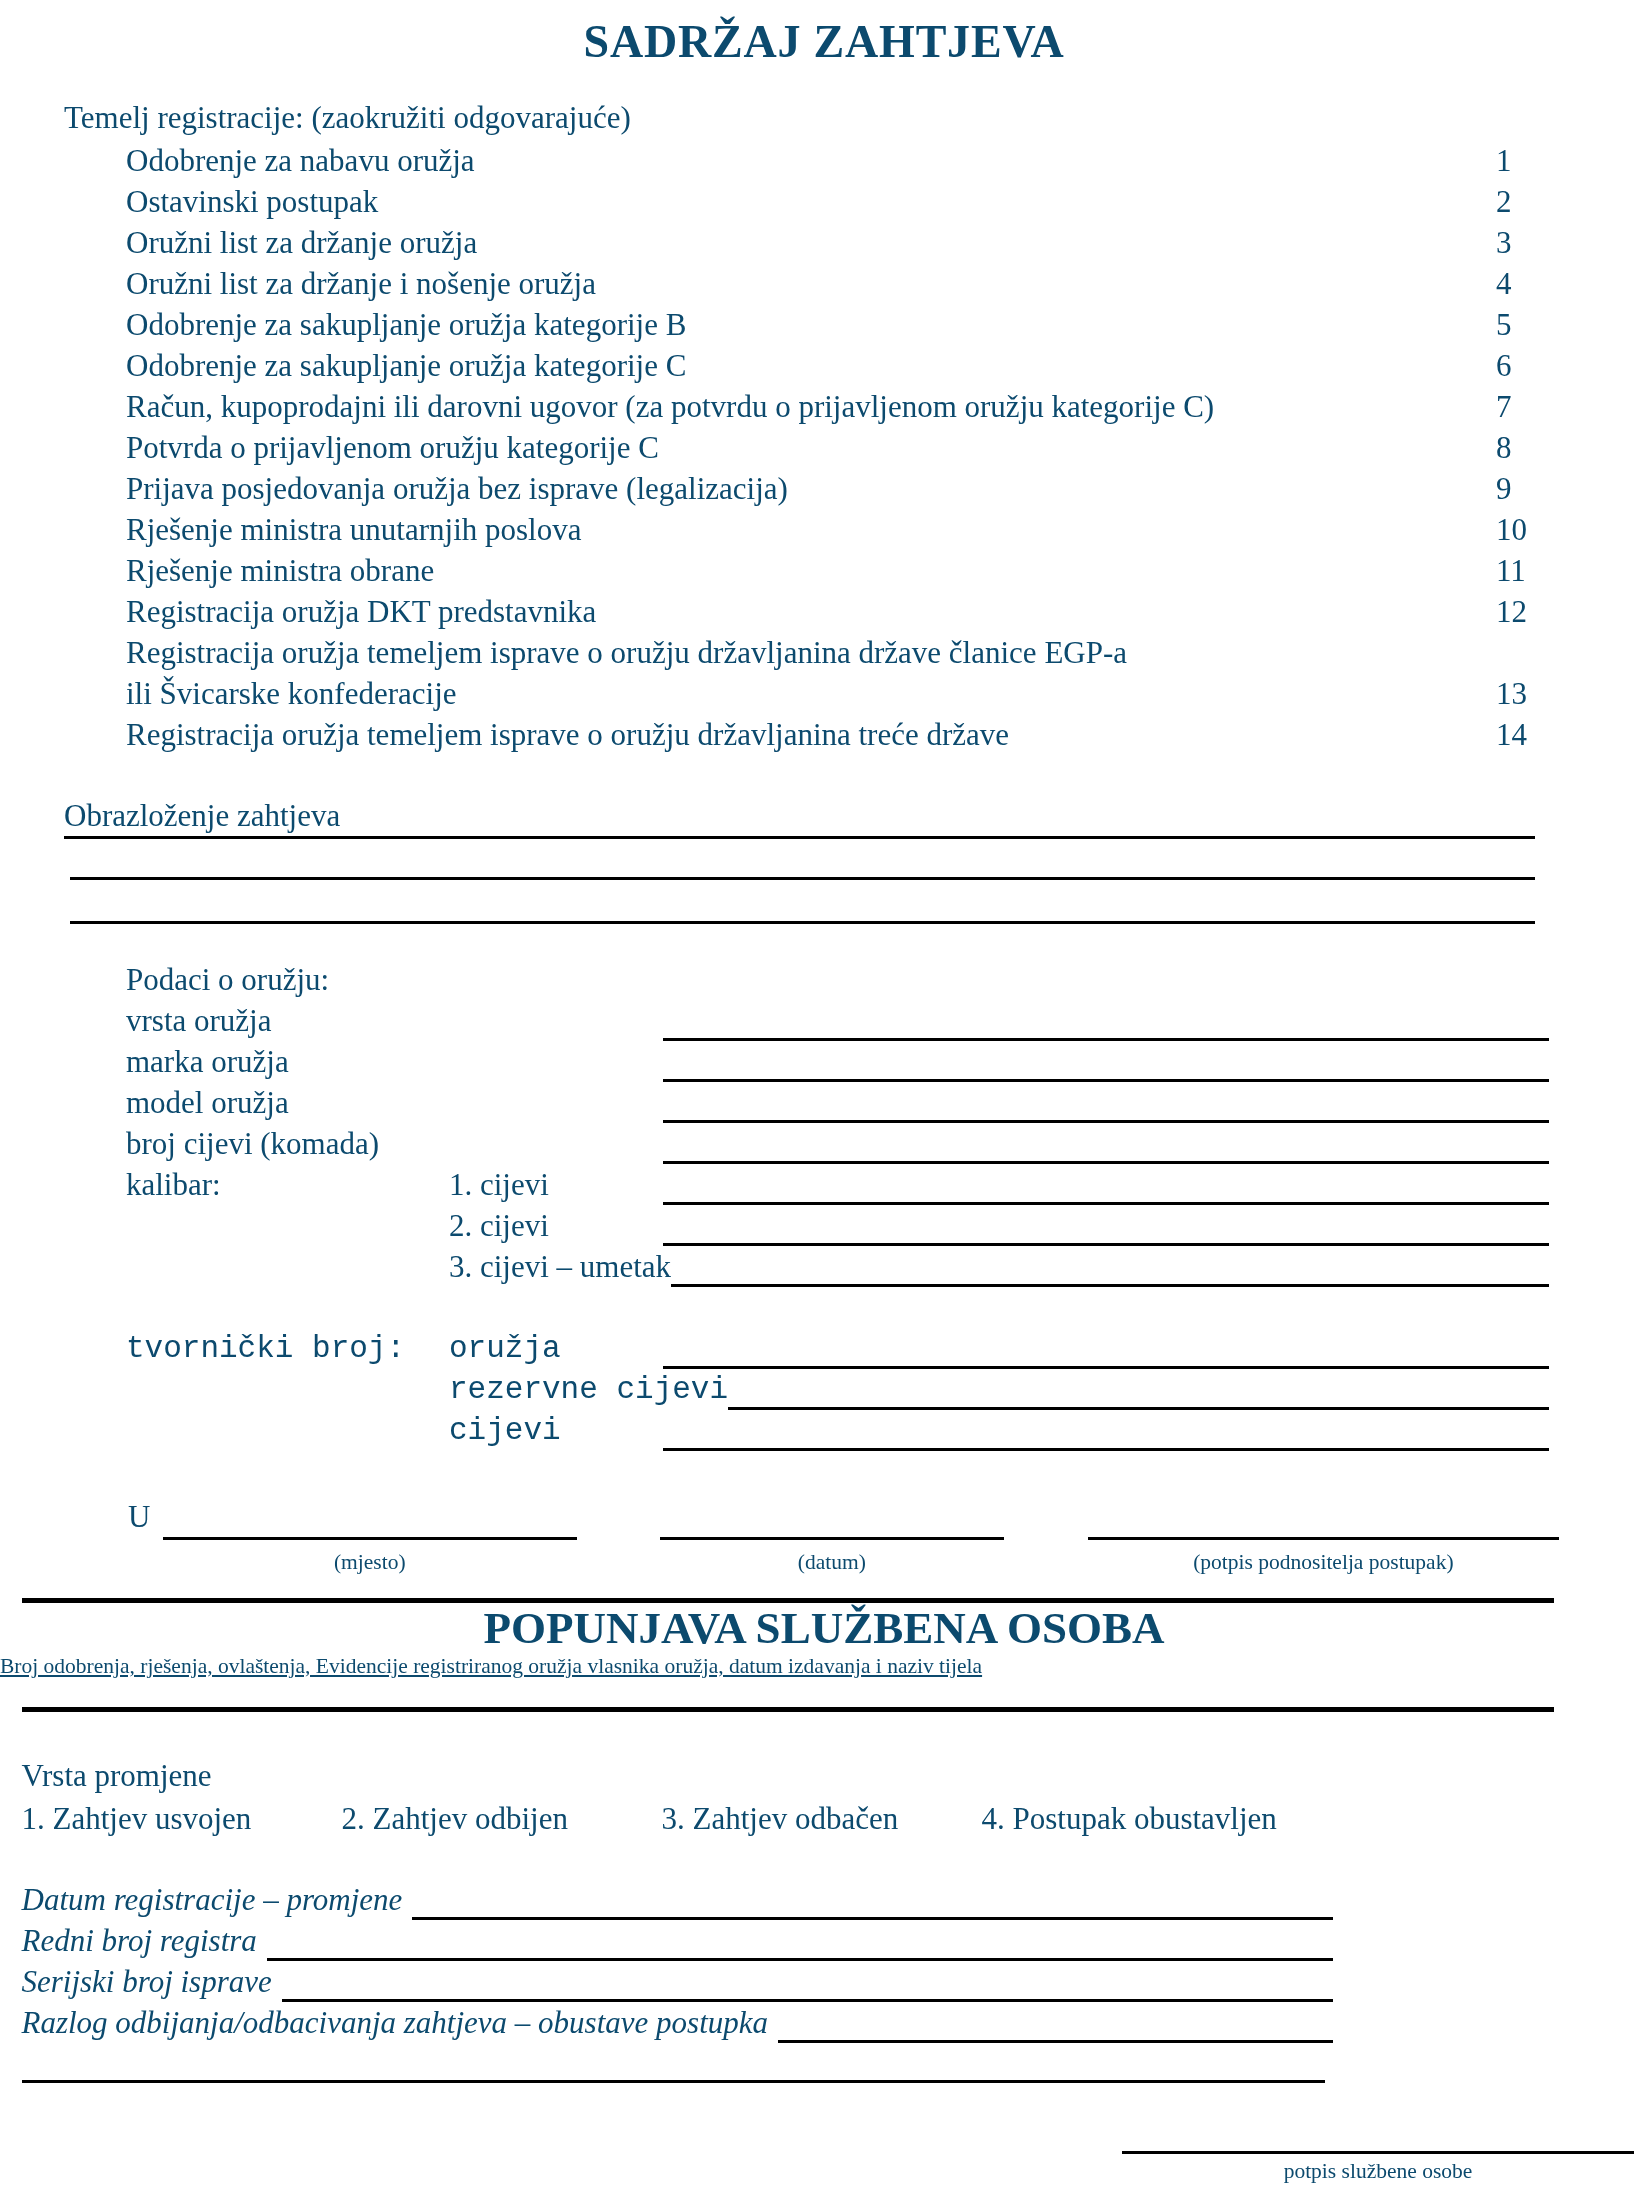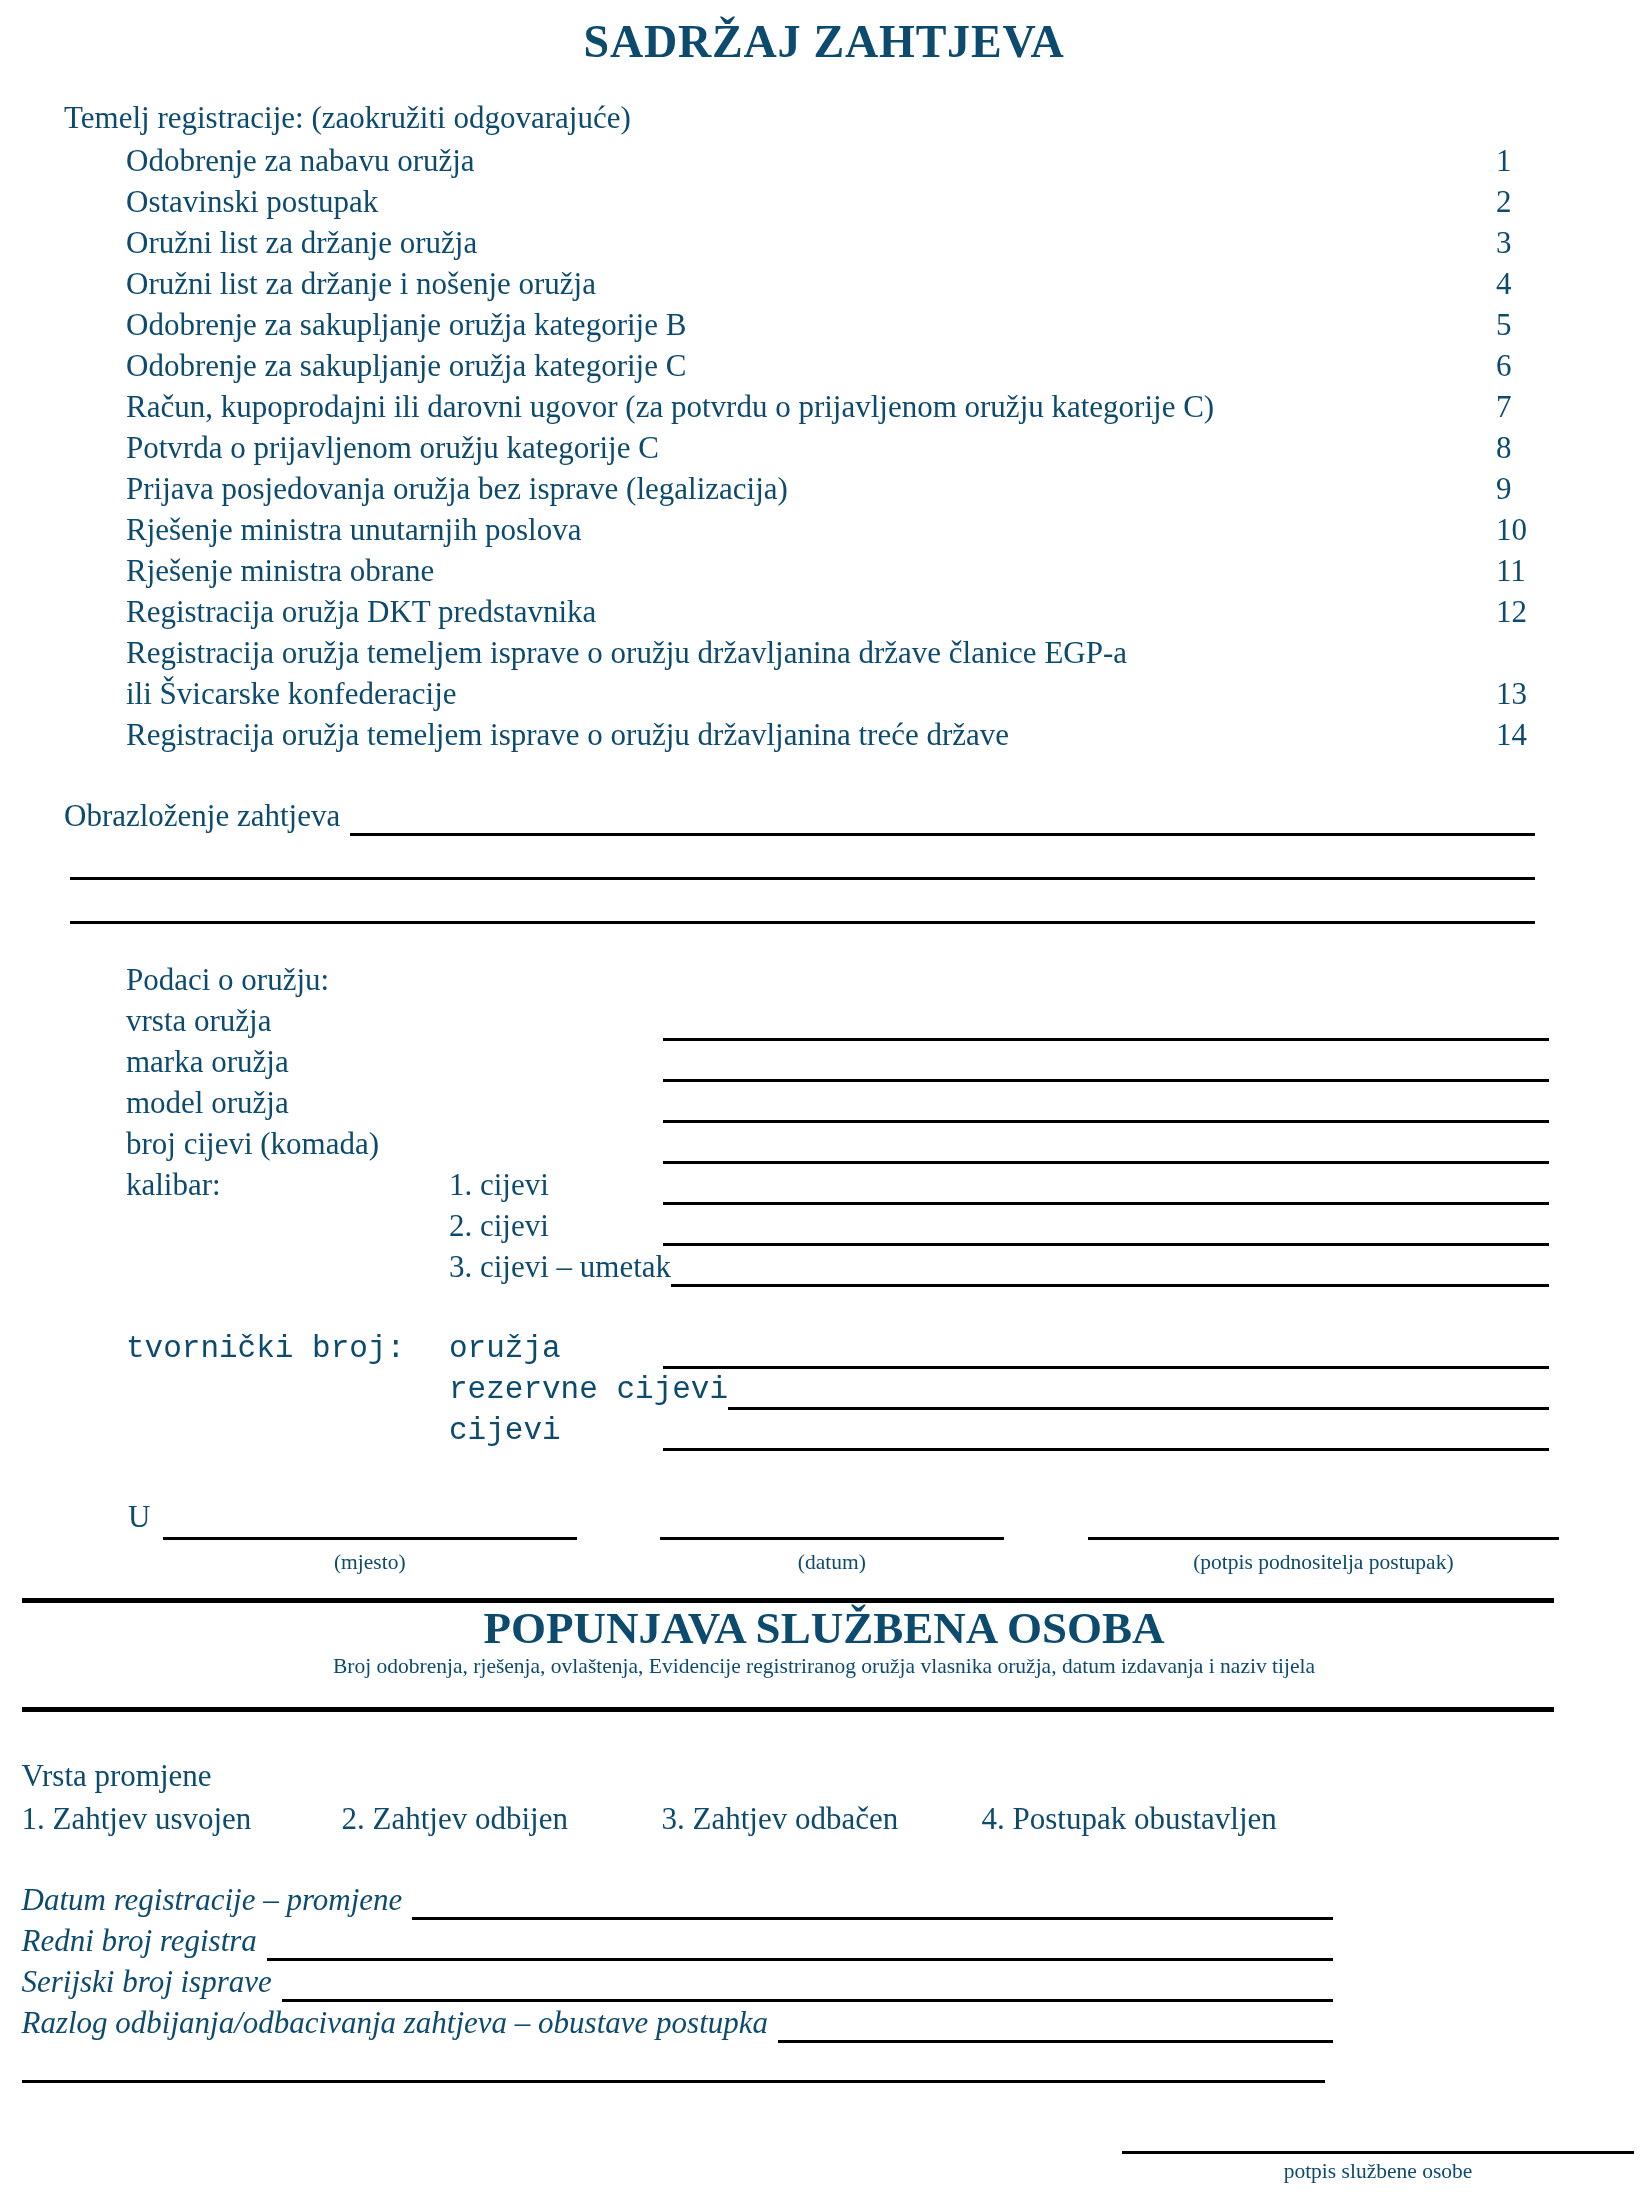--- a/index.html
+++ b/index.html
@@ -27,21 +27,21 @@
   .intro{position:absolute;top:97px;left:64px;}
 
   
   .basis-list{position:absolute;top:140px;left:126px;right:87px;}
   .lrow{display:flex;align-items:flex-end;}
   .lrow .lbl{flex:1;padding-right:16.6px;}
   .lrow .num{width:65px;text-align:left;}
 
   
   .just{position:absolute;top:795px;left:64px;right:113px;}
-  .jrow1{display:flex;height:41px;line-height:41px;}
+  .jrow1{display:flex;height:41px;line-height:41px;flex-direction:column;}
   .jrow1 .lbl{white-space:nowrap;padding-right:10px;}
   .uline{flex:1;border-bottom:3.3px solid #000;}
   .jline{height:41px;border-bottom:3.3px solid #000;margin-left:5.8px;}
 
   
   .fields{position:absolute;left:126px;right:99px;}
   .fields.podaci{top:959px;}
   .fields.factory{top:1328px;font-family:Liberation Mono, monospace;}
   .frow{display:flex;height:41px;line-height:41px;}
   .frow .c1{width:323px;flex:none;}
@@ -60,21 +60,21 @@
   .sigcol.c3{flex:1;margin-left:84px;}
 
   
   .sep{position:absolute;left:21.5px;right:94px;border-top:5px solid #000;}
   .sep.s1{top:1598px;}
   .sep.s2{top:1707px;}
   .official-h{
     position:absolute;top:1604px;left:0;right:0;text-align:center;
     font-size:45px;font-weight:bold;line-height:48px;
   }
-  .official-sub{position:absolute;top:1652px;left:0;right:0;text-align:center;}
+  .official-sub{position:absolute;top:1652px;left:0;right:0;text-decoration:underline;}
 
   .vrsta{position:absolute;top:1755px;left:21.5px;}
   .opts{position:absolute;top:1798px;left:21.5px;right:87px;display:flex;}
   .opt{width:320px;flex:none;}
   .opt.last{width:auto;flex:1;}
 
   .ofields{position:absolute;top:1879px;left:21.5px;right:315px;}
   .orow{display:flex;height:41px;line-height:41px;font-style:italic;}
   .orow .lbl{white-space:nowrap;padding-right:10px;}
 

